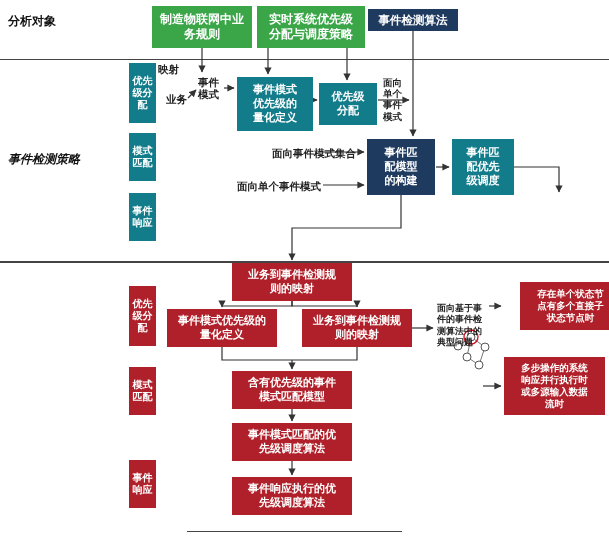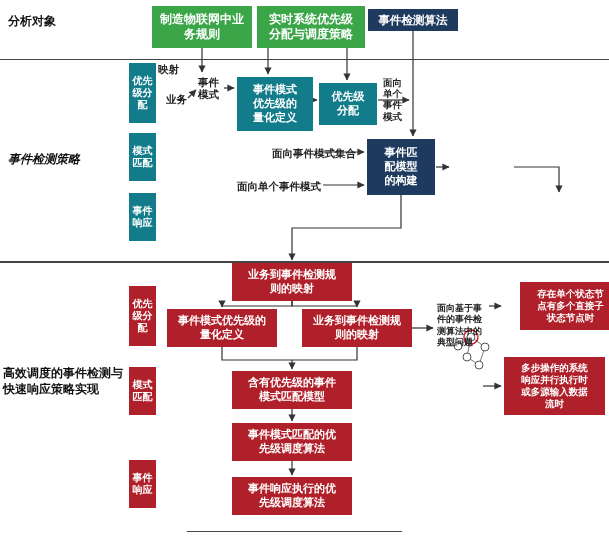--- a/index.html
+++ b/index.html
@@ -76,40 +76,40 @@
         <circle cx="485" cy="347" r="4"></circle>
         <circle cx="467" cy="357" r="4"></circle>
         <circle cx="479" cy="365" r="4"></circle>
       </g>
       <circle cx="471" cy="337" r="7" stroke="#c40d1e" stroke-width="1.3" fill="none"></circle>
     </g>
   </svg>
 
   <div class="sec-label" style="left:8px;top:14px;">分析对象</div>
   <div class="sec-label" style="left:8px;top:152px;font-style:italic;">事件检测策略</div>
-  <div class="sec-label" style="left:3px;top:366px;width:122px;">高效调度的事件检测与快速响应策略实现</div>
 
   <div class="box green" style="left:152px;top:6px;width:100px;height:42px;font-size:12px;padding:0 7px;">制造物联网中业务规则</div>
   <div class="box green" style="left:257px;top:6px;width:108px;height:42px;font-size:12px;padding:0 11px;">实时系统优先级分配与调度策略</div>
   <div class="box navy" style="left:368px;top:9px;width:90px;height:22px;font-size:11.5px;">事件检测算法</div>
 
   <div class="box teal rail" style="left:129px;top:63px;height:60px;">优先级分配</div>
   <div class="box teal rail" style="left:129px;top:133px;height:48px;">模式匹配</div>
   <div class="box teal rail" style="left:129px;top:193px;height:48px;">事件响应</div>
 
   <div class="note" style="left:158px;top:63px;">映射</div>
   <div class="note" style="left:166px;top:93px;">业务</div>
   <div class="note" style="left:198px;top:76px;width:24px;">事件模式</div>
   <div class="note" style="left:383px;top:77px;width:22px;font-size:9.5px;">面向单个事件模式</div>
   <div class="note" style="left:237px;top:147px;padding-left:35px;">面向事件模式集合</div>
   <div class="note" style="left:237px;top:180px;">面向单个事件模式</div>
 
   <div class="box teal" style="left:237px;top:77px;width:76px;height:54px;font-size:11px;padding:0 11px;">事件模式优先级的量化定义</div>
   <div class="box teal" style="left:319px;top:83px;width:58px;height:42px;font-size:11px;padding:0 9px;">优先级分配</div>
   <div class="box navy" style="left:367px;top:139px;width:68px;height:56px;font-size:11px;padding:0 15px;">事件匹配模型的构建</div>
+  <div class="box teal" style="left:452px;top:139px;width:62px;height:56px;font-size:11px;padding:0 12px;">事件匹配优先级调度</div>
 
   <div class="box red rail" style="left:129px;top:286px;height:60px;">优先级分配</div>
   <div class="box red rail" style="left:129px;top:367px;height:48px;">模式匹配</div>
   <div class="box red rail" style="left:129px;top:460px;height:48px;">事件响应</div>
 
   <div class="box red" style="left:232px;top:263px;width:120px;height:38px;font-size:11px;padding:0 12px;">业务到事件检测规则的映射</div>
   <div class="box red" style="left:167px;top:309px;width:110px;height:38px;font-size:11px;padding:0 6px;">事件模式优先级的量化定义</div>
   <div class="box red" style="left:302px;top:309px;width:110px;height:38px;font-size:11px;padding:0 6px;">业务到事件检测规则的映射</div>
   <div class="box red" style="left:232px;top:371px;width:120px;height:38px;font-size:11px;padding:0 12px;">含有优先级的事件模式匹配模型</div>
   <div class="box red" style="left:232px;top:423px;width:120px;height:38px;font-size:11px;padding:0 12px;">事件模式匹配的优先级调度算法</div>

